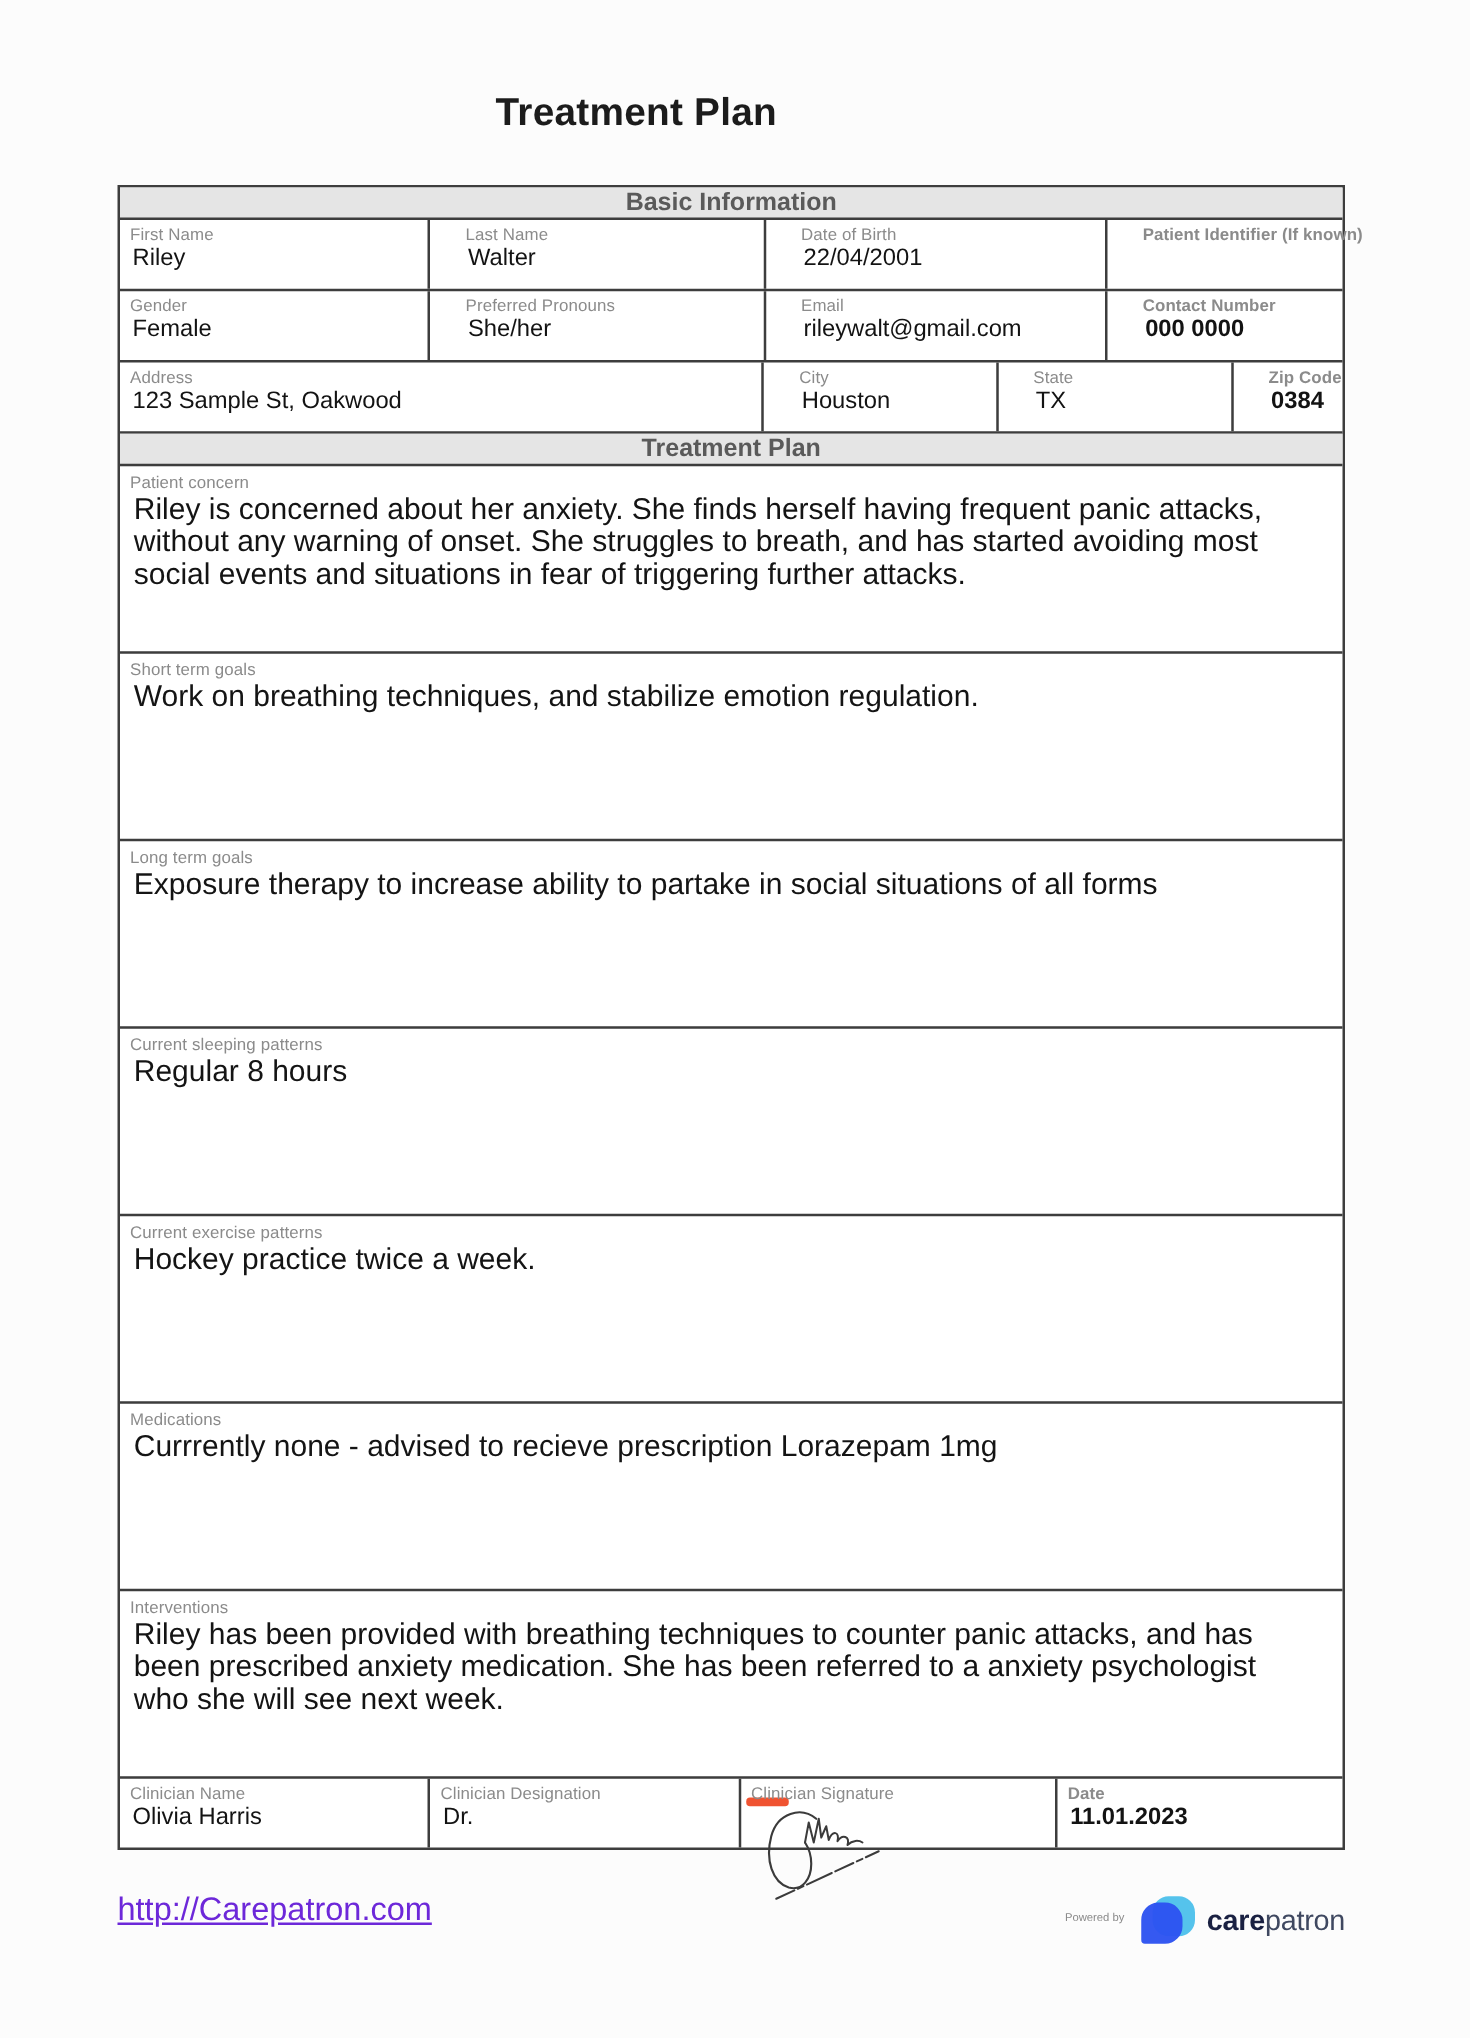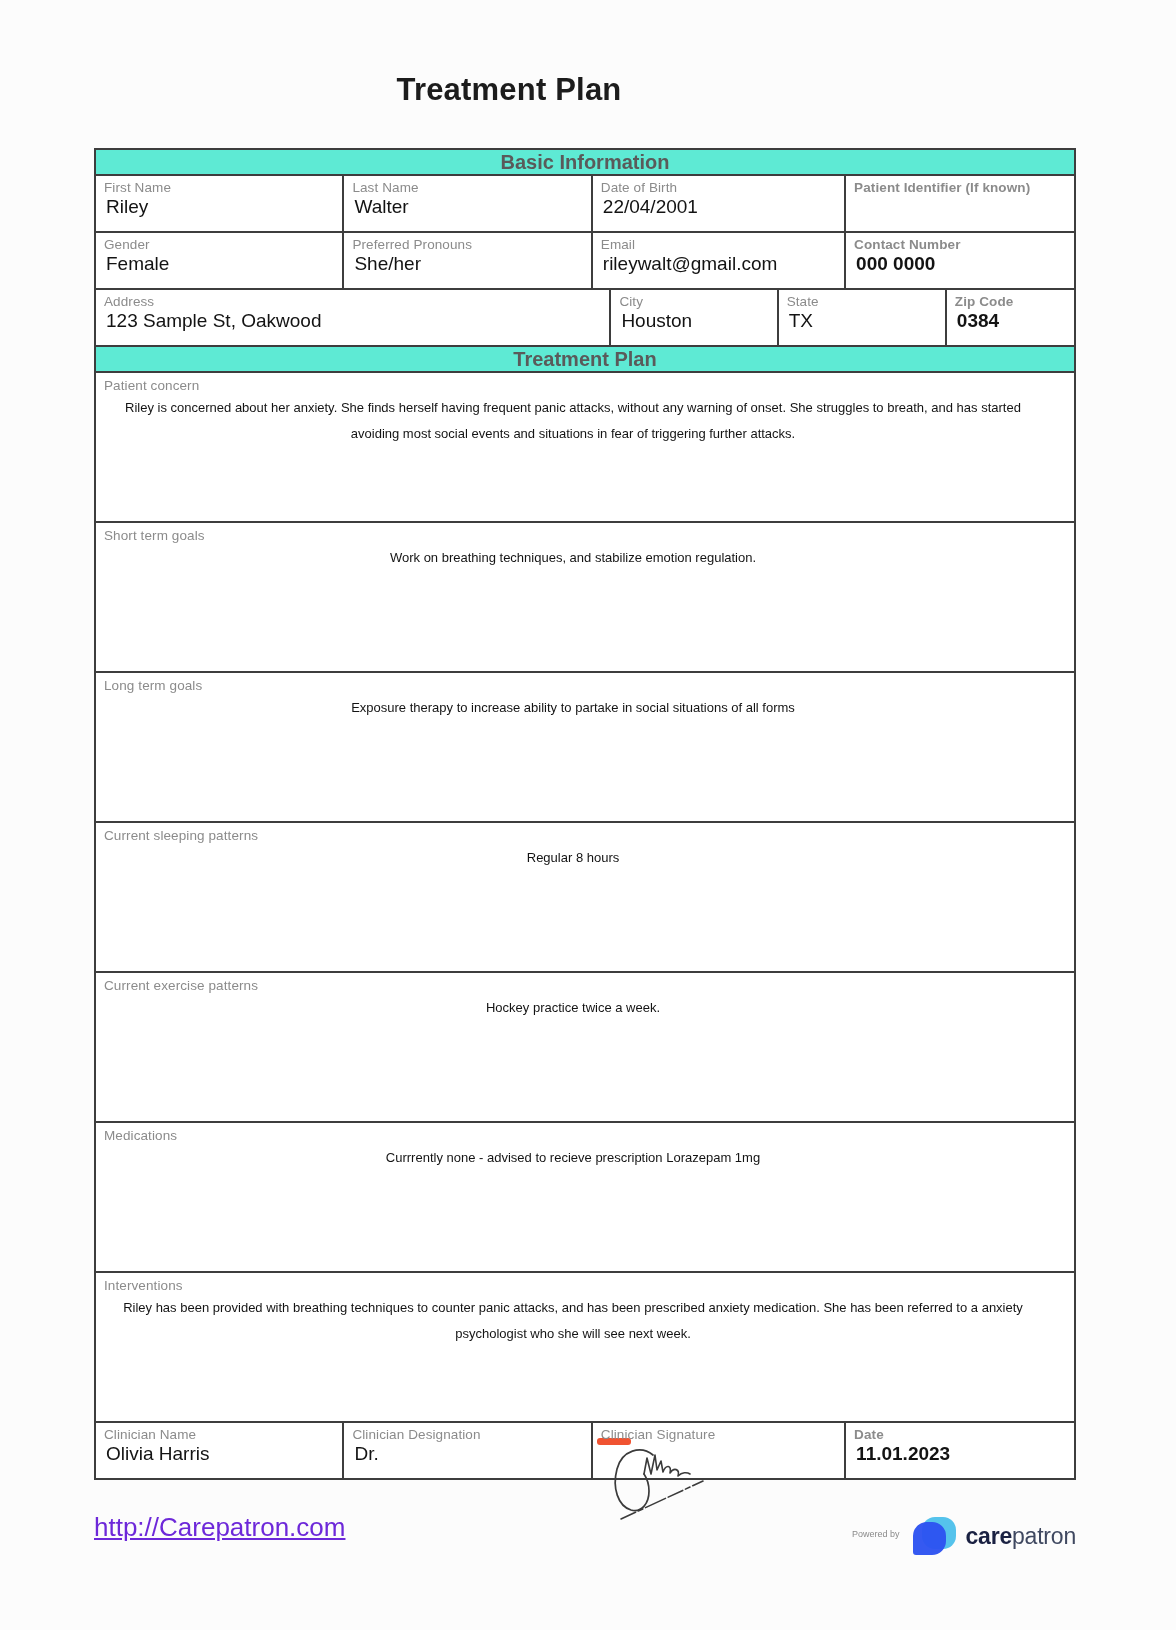--- a/index.html
+++ b/index.html
@@ -25,31 +25,31 @@
     width: 982px;
     margin: 40px 0 0 94px;
     border: 2px solid #3d3d3d;
     background: #ffffff;
   }
 
   .section-header {
     height: 26px;
     line-height: 25px;
     text-align: center;
-    background: #5eead4;
+    background: #e5e5e5;
     color: #5a5a5a;
     font-weight: 700;
     font-size: 20px;
     border-bottom: 2px solid #3d3d3d;
   }
 
   .grid-row { display: grid; border-bottom: 2px solid #3d3d3d; }
   .grid-row.cols-equal { grid-template-columns: 25.4% 25.4% 25.9% 23.3%; }
   .grid-row.cols-address { grid-template-columns: 52.7% 17.1% 17.2% 13%; }
-  .grid-row.info-row { height: 57px; }
+  .grid-row.info-row { height: 57px; gap: 20px; }
   .grid-row.clinician-row { height: 55px; border-bottom: none; }
 
   .cell { border-right: 2px solid #3d3d3d; padding: 4px 6px 0 8px; overflow: visible; position: relative; }
   .cell:last-child { border-right: none; font-weight: bold; }
 
   .field-label {
     font-size: 13.5px;
     color: #8b8b8b;
     letter-spacing: 0.1px;
     white-space: nowrap;
@@ -57,27 +57,26 @@
   .field-value {
     font-size: 19px;
     color: #131313;
     margin-top: 1px;
     padding-left: 2px;
     white-space: nowrap;
   }
 
   .ta-section { height: 150px; border-bottom: 2px solid #3d3d3d; padding: 5px 10px 0 8px; }
   .ta-section .ta-text {
-    font-size: 13px;
+    font-size: 24px;
     line-height: 26px;
     color: #141414;
     margin-top: 2px;
     padding-left: 3px;
     max-width: 935px;
-    text-align: center;
   }
 
   .sig-cell { position: relative; }
   .sig-redmark {
     position: absolute;
     left: 4px; top: 15px;
     width: 34px; height: 7px;
     border-radius: 3px;
     opacity: 0.95;
   }

